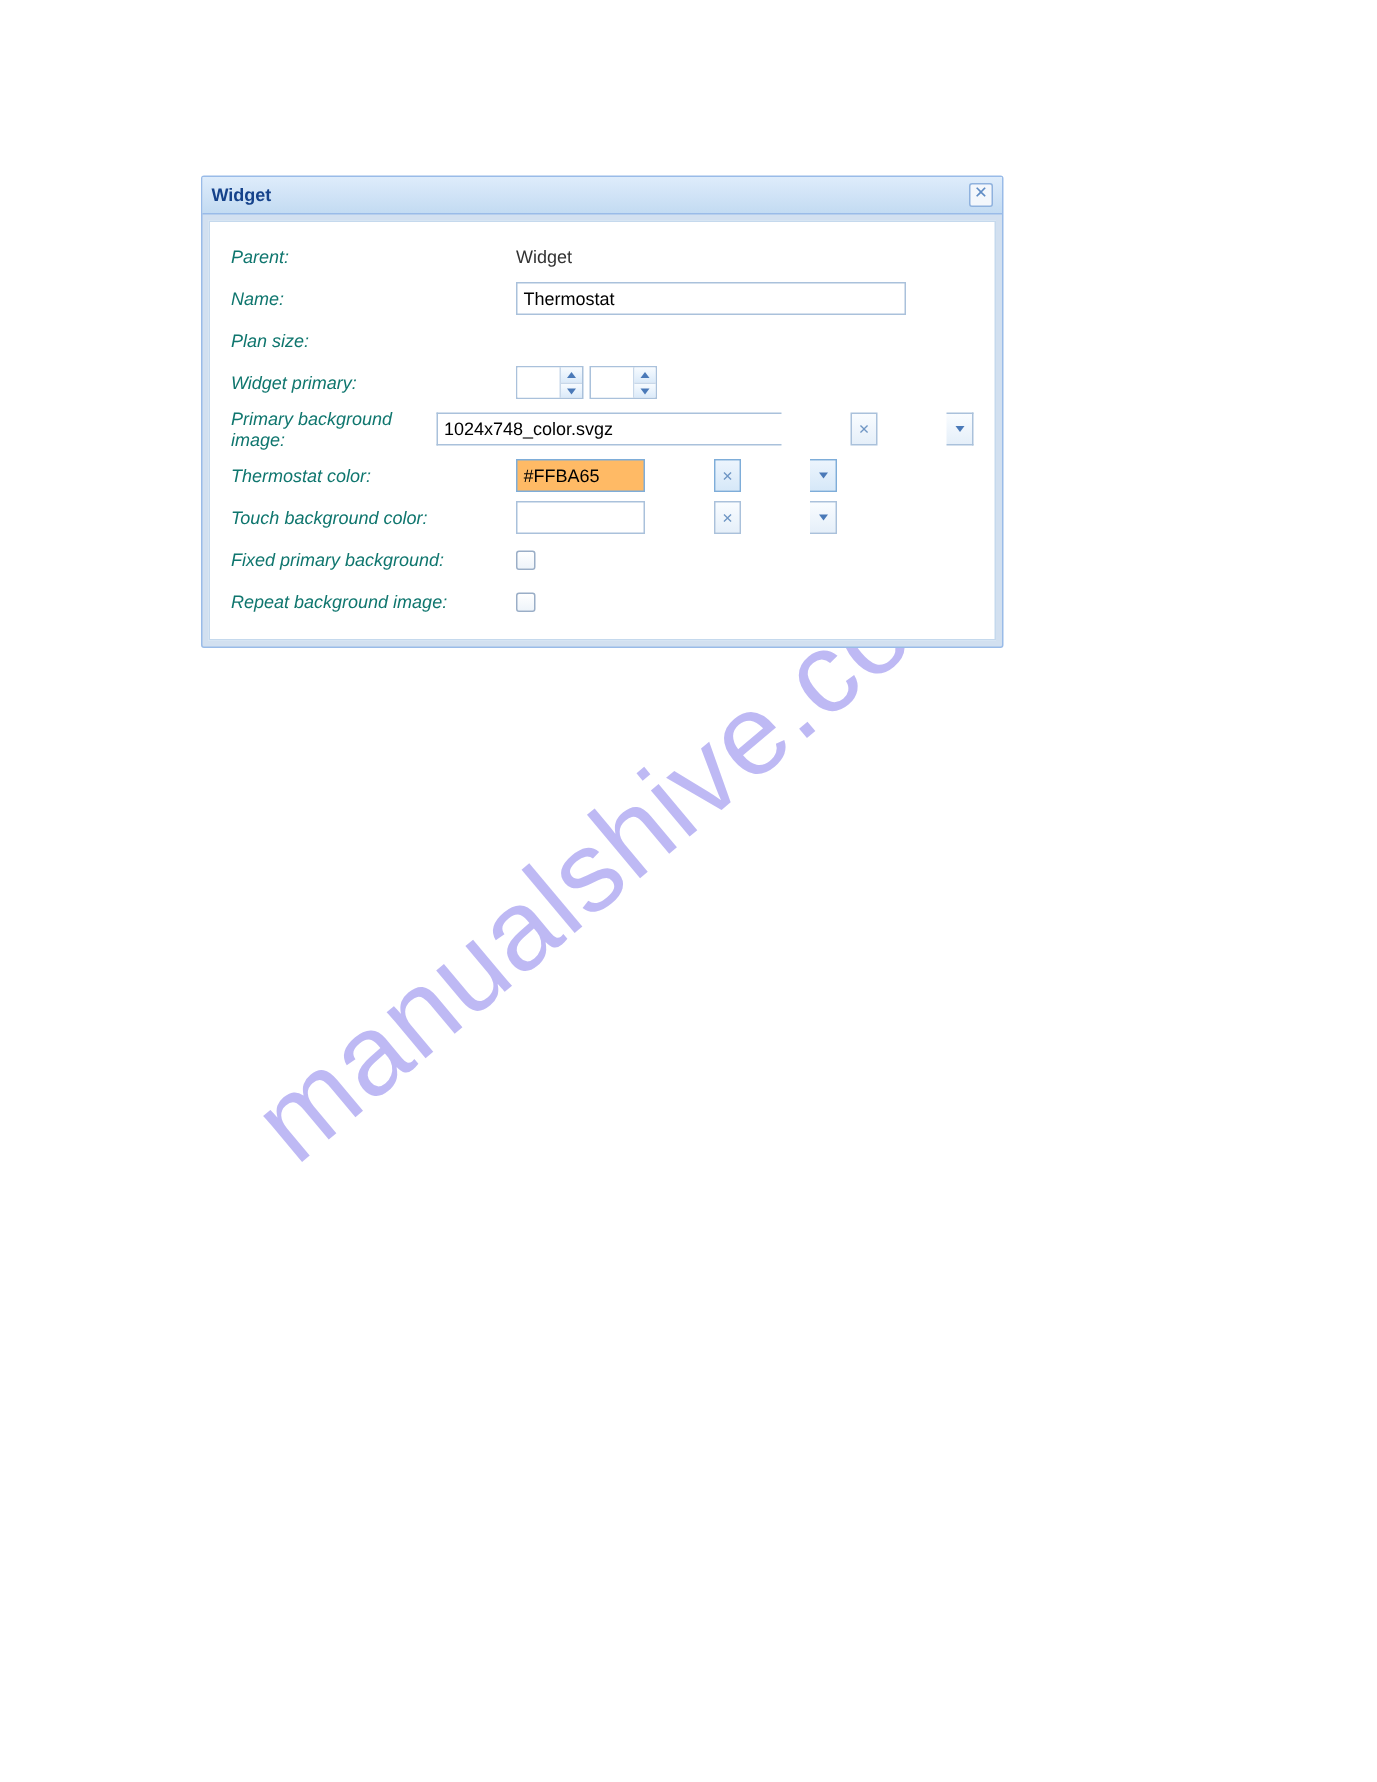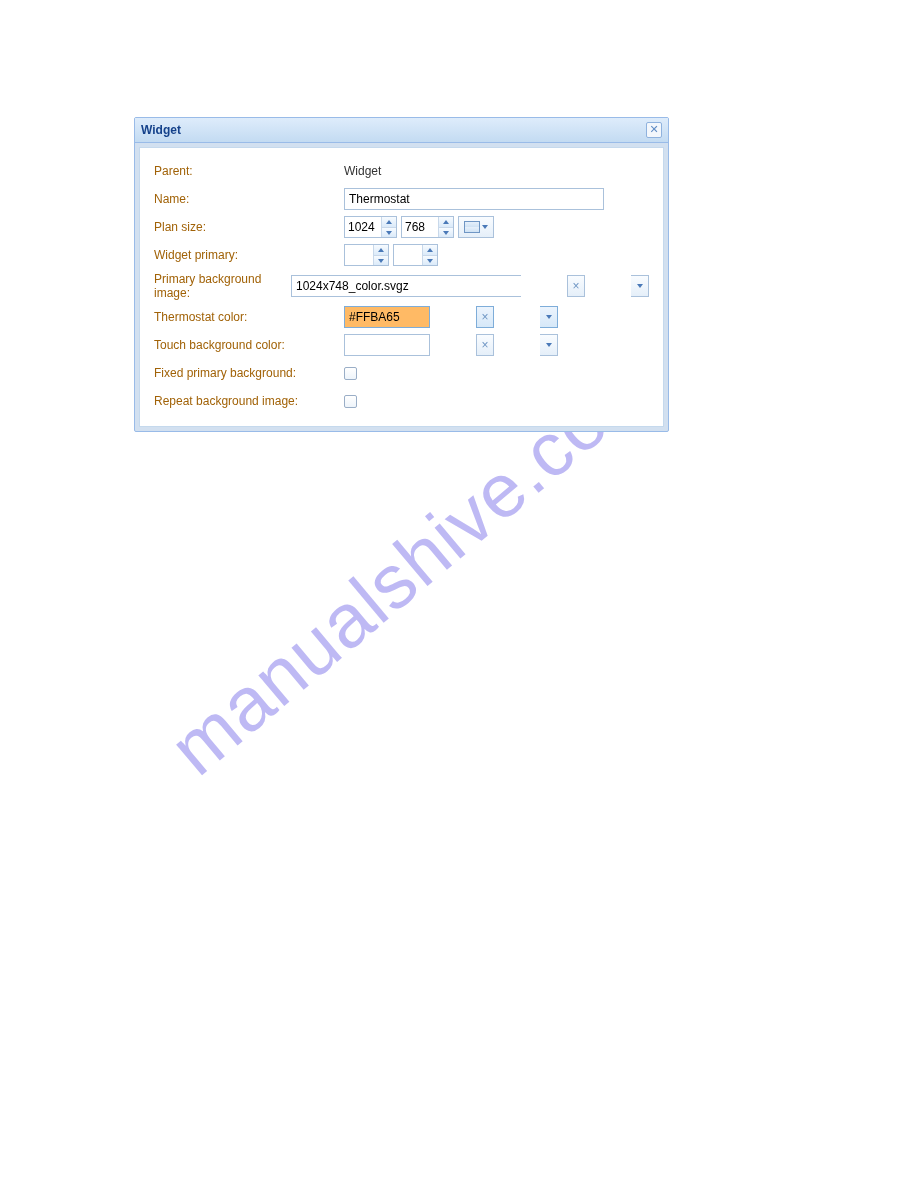--- a/index.html
+++ b/index.html
@@ -67,22 +67,23 @@
     border: 1px solid #c5d9ed;
   }
   .form-row {
     display: flex;
     align-items: center;
     margin-bottom: 6px;
     min-height: 22px;
   }
   .form-label {
     width: 190px;
-    color: #a16207;
+    color: #0f766e;
     padding-right: 10px;
+    font-style: italic;
   }
   .form-value { flex: 1; display: flex; gap: 4px; align-items: center; }
   .static-text { color: #333; }
   .text-input {
     height: 22px;
     border: 1px solid #aac1db;
     padding: 0 4px;
     font-size: 12px;
     font-family: inherit;
     background: #fff;
@@ -226,48 +227,20 @@
 
     <div class="form-row">
       <div class="form-label">Name:</div>
       <div class="form-value">
         <input class="text-input full" value="Thermostat" style="">
       </div>
     </div>
 
     <div class="form-row">
       <div class="form-label">Plan size:</div>
-      <div class="form-value">
-        <div class="spinner-wrap">
-          <input class="spinner-input" value="1024" style="">
-          <div class="spinner-btns">
-            <div class="spin-btn">
-                <div class="arrow-up"></div>
-              </div>
-            <div class="spin-btn">
-                <div class="arrow-down"></div>
-              </div>
-          </div>
-        </div>
-        <div class="spinner-wrap">
-          <input class="spinner-input" value="768" style="">
-          <div class="spinner-btns">
-            <div class="spin-btn">
-                <div class="arrow-up"></div>
-              </div>
-            <div class="spin-btn">
-                <div class="arrow-down"></div>
-              </div>
-          </div>
-        </div>
-        <div class="icon-btn">
-          <div class="preset-icon"></div>
-          <div class="small-arrow-down"></div>
-        </div>
-      </div>
     </div>
 
     <div class="form-row">
       <div class="form-label">Widget primary:</div>
       <div class="form-value">
         <div class="spinner-wrap">
           <input class="spinner-input" style="width: 28px;" value="">
           <div class="spinner-btns">
             <div class="spin-btn">
                 <div class="arrow-up"></div>

